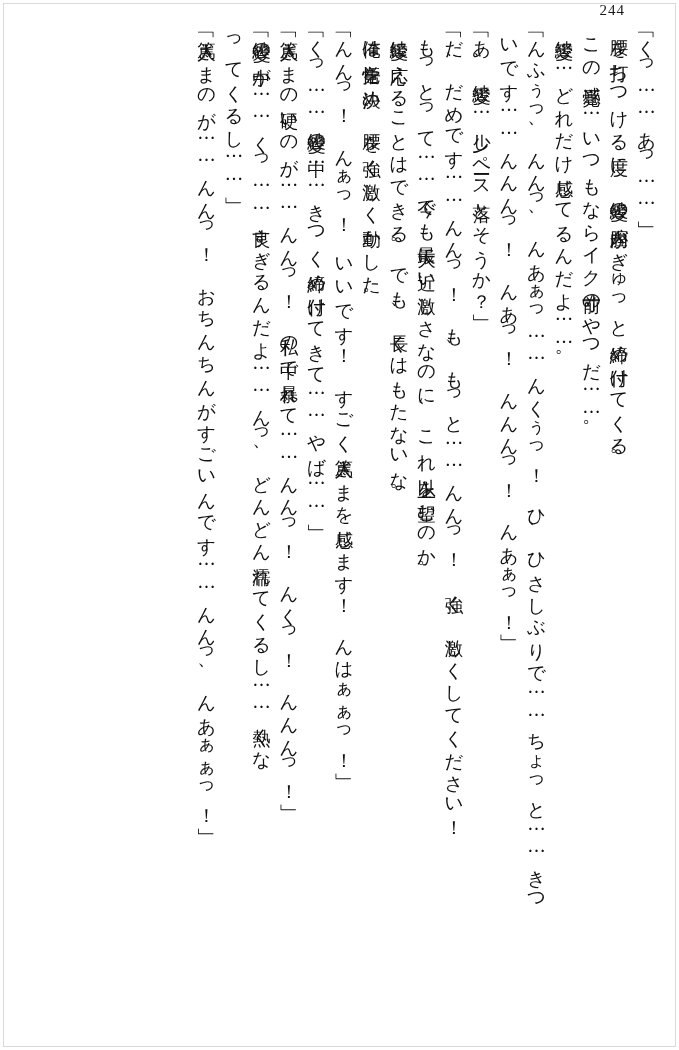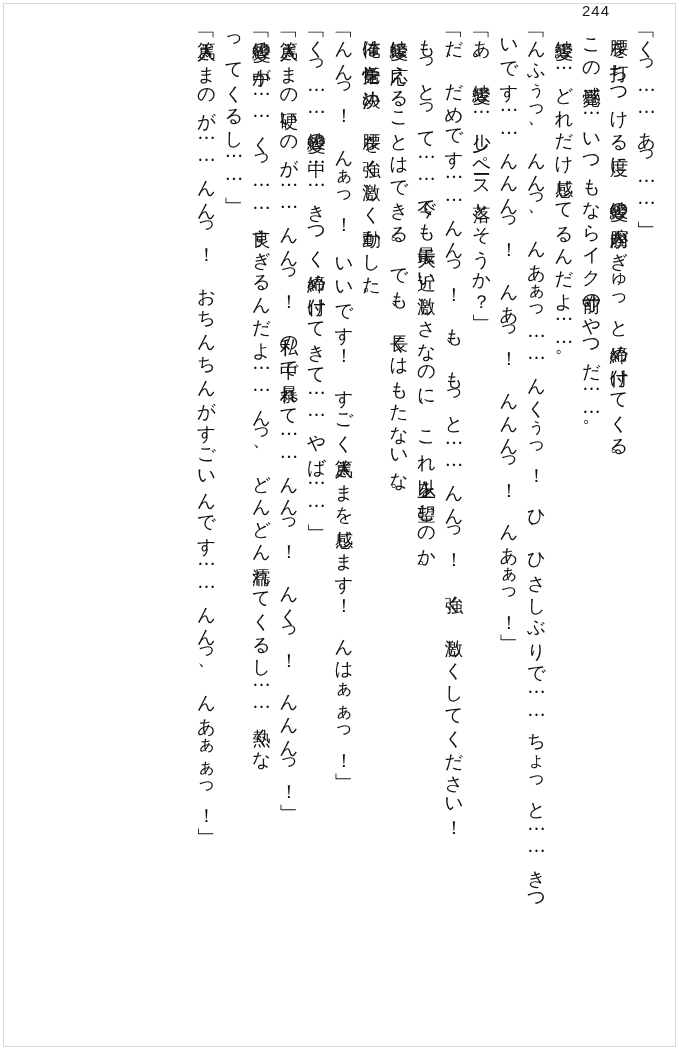--- a/index.html
+++ b/index.html
@@ -30,25 +30,25 @@
     top: 3px;
     right: 3px;
     bottom: 3px;
     border: 1px solid #d9d9d9;
     pointer-events: none;
   }
 
   .page-number {
     position: absolute;
     top: 2px;
-    right: 69px;
+    right: 54px;
     font-size: 15px;
     letter-spacing: 1px;
     color: #1a1a1a;
-    font-family: Liberation Sans, sans-serif;
+    font-family: Liberation Serif, serif;
   }
 
   
   .text-block {
     position: absolute;
     top: 26px;
     left: 18px;
     right: 24px;
     height: 1000px;
     display: flex;

